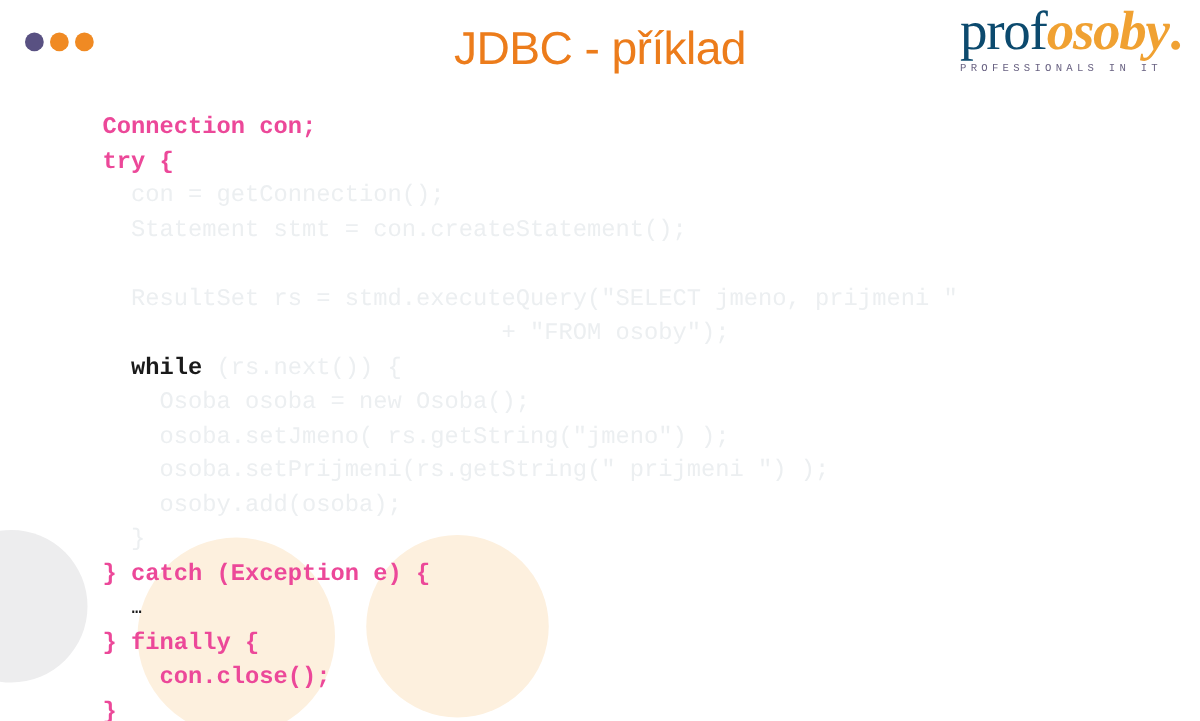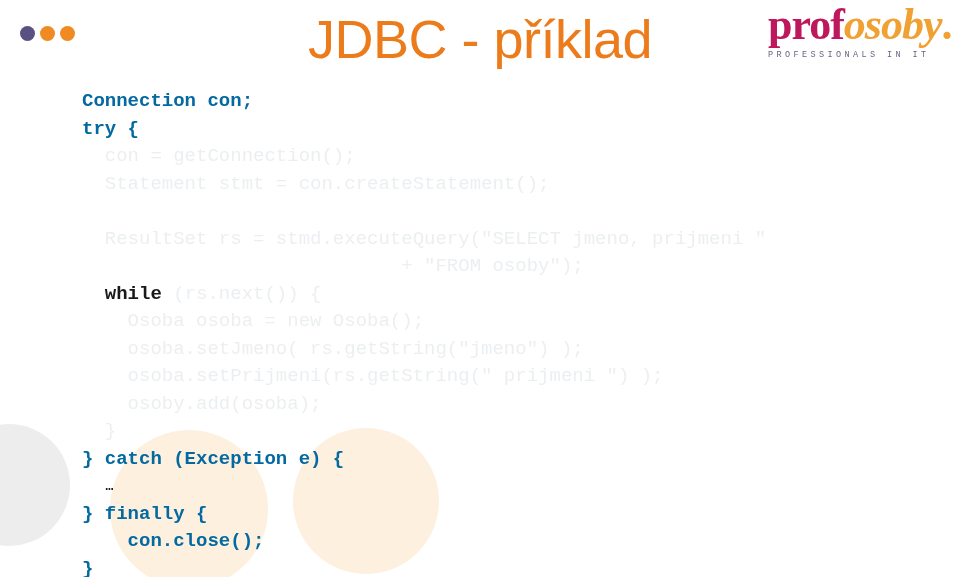--- a/index.html
+++ b/index.html
@@ -67,21 +67,21 @@
   }
   .dot.purple { background: #595182; }
   .dot.orange { background: #f08a23; }
 
   #page-title {
     position: absolute;
     left: 0;
     top: 14px;
     width: 960px;
     text-align: center;
-    font-size: 54px;
+    font-size: 37px;
     line-height: 50px;
     color: #ec7c1b;
     font-family: "Liberation Sans", sans-serif;
     font-weight: 400;
     letter-spacing: -0.5px;
   }
 
   
   #logo {
     position: absolute;
@@ -91,23 +91,22 @@
     text-align: left;
   }
   #logo-wordmark {
     font-family: "Liberation Serif", serif;
     font-size: 44px;
     line-height: 44px;
     letter-spacing: -1px;
     white-space: nowrap;
   }
   #logo-wordmark .seg-prof {
-    color: #be185d;
+    color: #0c4a6e;
     font-style: normal;
-    font-weight: bold;
   }
   #logo-wordmark .seg-init {
     color: #f0a132;
     font-style: italic;
     font-weight: 700;
   }
   #logo-wordmark .seg-dot {
     color: #f0a132;
     font-style: normal;
     font-weight: 700;
@@ -129,21 +128,21 @@
     width: 870px;
     font-family: "Liberation Mono", monospace;
     font-size: 19px;
     line-height: 27.5px;
     white-space: pre;
   }
   .code-line {
     white-space: pre;
     min-height: 27.5px;
   }
-  .code-line.dark  { color: #0369a1; font-weight: 700; }
+  .code-line.dark  { color: #ec4899; font-weight: 700; }
   .code-line.faint { color: #eceff1; font-weight: 400; }
   .code-line .kw   { color: #1a1a1a; font-weight: 700; font-family: Liberation Mono, monospace; }
   .code-line.spacer { visibility: hidden; }
   .code-line.ellipsis { color: #1a1a1a; font-weight: 700; font-size: 13px; }
 </style>
 </head>
 <body>
 
 <div id="slide">
 

